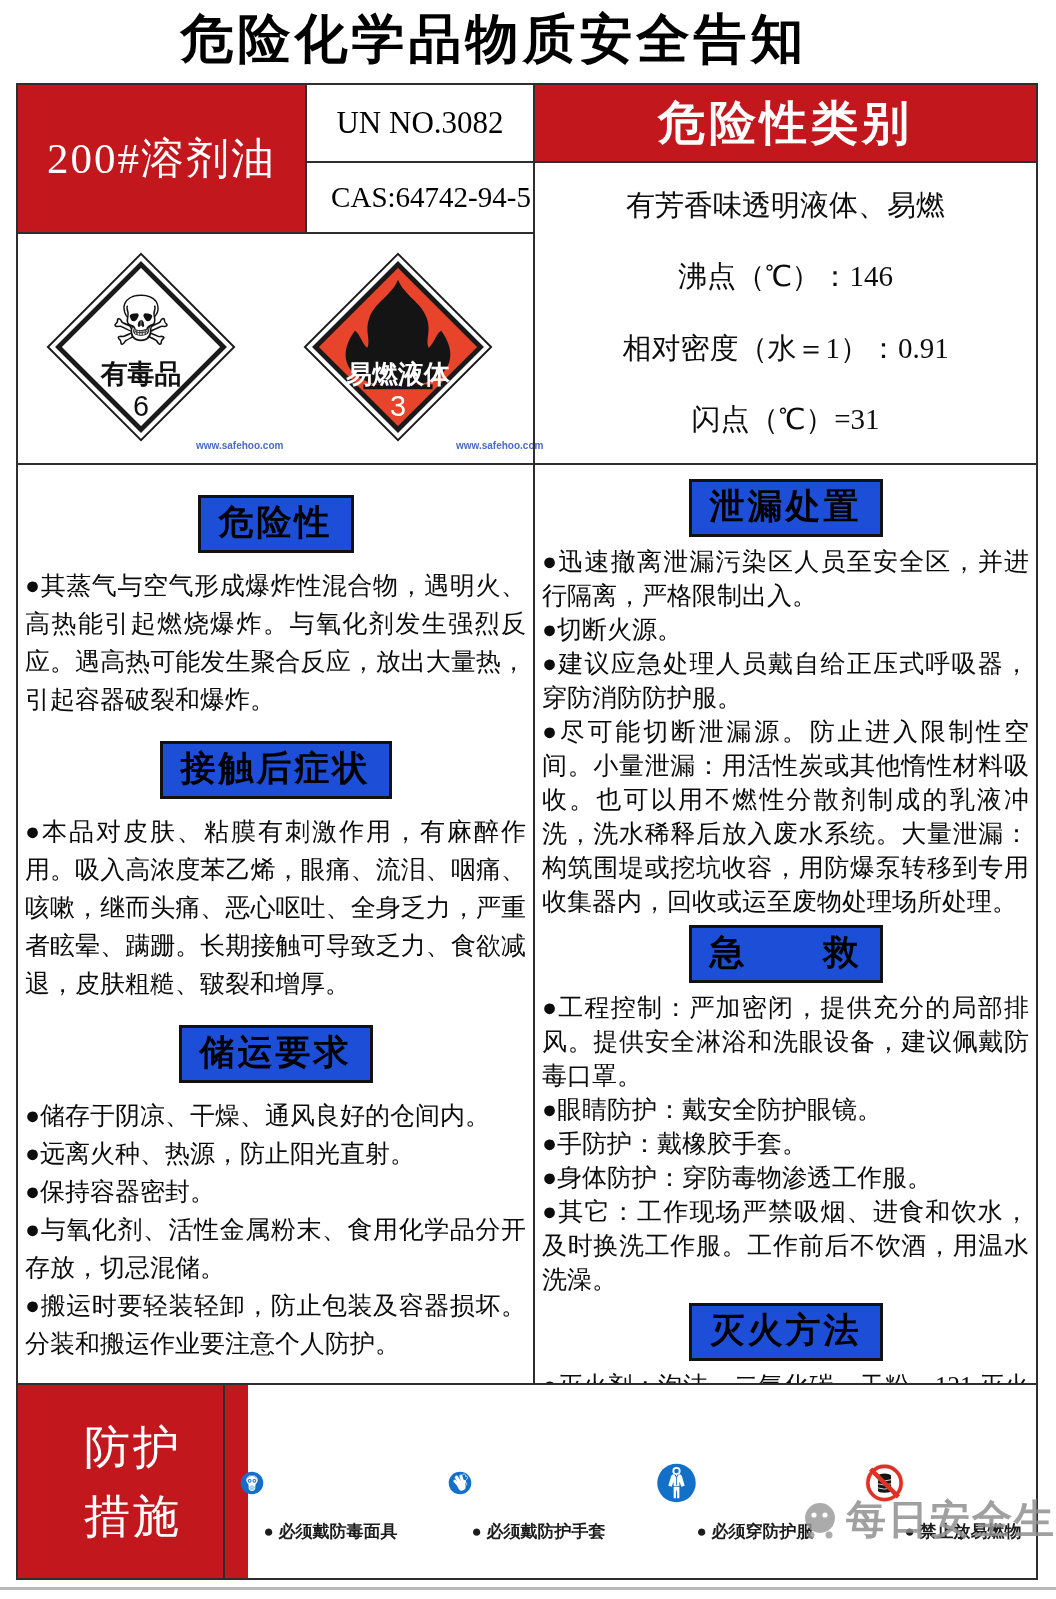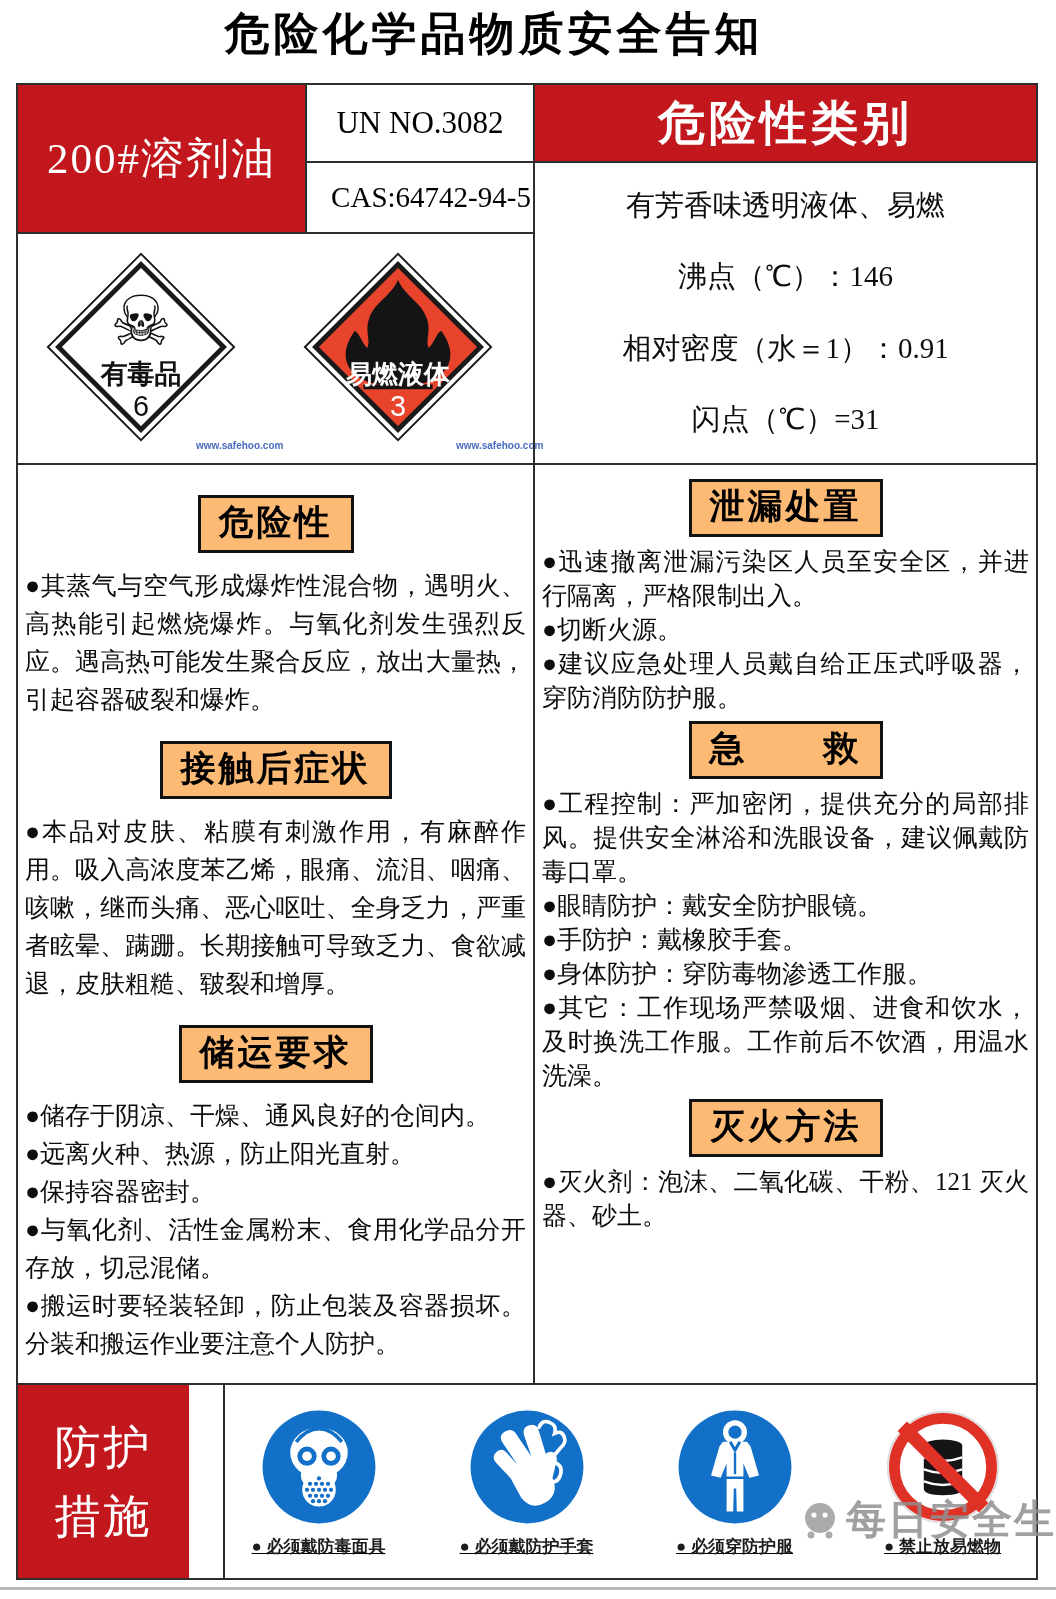--- a/index.html
+++ b/index.html
@@ -1,19 +1,19 @@
 <!DOCTYPE html>
 <html><head>
 <meta charset="utf-8">
 <style>
   html,body{margin:0;padding:0;background:#fff;}
   .page{position:relative;width:1056px;height:1599px;background:#fff;overflow:hidden;
         font-family:"Liberation Sans",sans-serif;color:#000;}
   .main-title{position:absolute;top:4px;left:0;width:988px;text-align:center;
-        font-size:45px;font-weight:bold;letter-spacing:4px;}
+        font-size:53px;font-weight:bold;letter-spacing:4px;}
   .sheet{position:absolute;left:16px;top:83px;width:1022px;height:1497px;
         border:2px solid #2e2e2e;box-sizing:border-box;}
   .cell{position:absolute;box-sizing:border-box;}
   .line{position:absolute;background:#2e2e2e;}
   .redbg{background:#c2171d;}
   .cell-name{left:0;top:0;width:287px;height:147px;display:flex;align-items:center;justify-content:center;
         color:#fff;font-size:43px;font-family:"Liberation Serif",serif;letter-spacing:2px;}
   .cell-un{left:289px;top:0;width:226px;height:76px;display:flex;align-items:center;justify-content:center;
         font-family:"Liberation Serif",serif;font-size:31px;}
   .cell-cas{left:289px;top:78px;width:248px;height:69px;display:flex;align-items:center;justify-content:center;
@@ -25,34 +25,34 @@
         font-family:"Liberation Serif",serif;font-size:29px;color:#0d0d0d;}
   .cell-placards{left:0;top:149px;width:515px;height:229px;}
   .diamond{position:absolute;width:192px;height:192px;}
   .d1{left:27px;top:17px;} .d2{left:284px;top:17px;}
   .wm-safehoo{position:absolute;font-size:10px;font-weight:bold;color:#4a6bbf;white-space:nowrap;}
   .wm1{left:178px;top:206px;} .wm2{left:438px;top:206px;}
   .col{position:absolute;top:380px;height:918px;box-sizing:border-box;overflow:hidden;}
   .col-left{left:0;width:515px;padding:16px 7px 0 7px;}
   .col-right{left:517px;width:501px;padding:8px 7px 0 7px;}
   .h-box{display:block;width:fit-content;border:3px solid #121212;padding:1px 18px 4px;
-        font-size:35px;font-weight:bold;letter-spacing:3px;background:#fdba74;}
+        font-size:35px;font-weight:bold;letter-spacing:3px;background:#1d4ed8;}
   .col-left .h-box{margin:22px auto 14px;}
   .col-left .h-box.first{margin-top:14px;}
   .col-right .h-box{margin:6px auto 8px;}
   .col p{margin:0;font-family:"Liberation Serif",serif;color:#0c0c0c;text-align:justify;
         word-break:break-all;}
   .col-left p{font-size:25px;line-height:38px;}
   .col-right p{font-size:25px;line-height:34px;}
-  .footer-label{left:0;top:1300px;width:171px;height:193px;display:flex;flex-direction:column;
+  .footer-label{left:0;top:1300px;width:230px;height:193px;display:flex;flex-direction:column;
         align-items:center;justify-content:center;color:#fff;font-size:46px;line-height:1.5;
         font-family:"Liberation Serif",serif;letter-spacing:3px;}
   .footer-pictos{left:207px;top:1300px;width:811px;height:193px;display:flex;align-items:center;
         justify-content:center;gap:50px;padding-top:2px;box-sizing:border-box;}
-  .picto{display:flex;flex-direction:column;align-items:center;width:158px;text-decoration:underline;}
+  .picto{display:flex;flex-direction:row;align-items:flex-end;width:158px;}
   .picto svg{width:120px;height:120px;}
   .picto-caption{margin-top:8px;font-size:17px;font-weight:bold;color:#1c1c1c;white-space:nowrap;}
   .brand-wm{position:absolute;left:798px;top:1492px;display:flex;align-items:center;gap:4px;
         color:rgba(143,143,143,0.85);font-size:40px;font-weight:bold;letter-spacing:2px;z-index:6;
         white-space:nowrap;}
   .bottom-rule{position:absolute;left:0;top:1587px;width:1056px;height:3px;background:#b9b9b9;}
 </style>
 </head>
 <body>
 
@@ -118,20 +118,21 @@
       <p>●保持容器密封。</p>
       <p>●与氧化剂、活性金属粉末、食用化学品分开存放，切忌混储。</p>
       <p>●搬运时要轻装轻卸，防止包装及容器损坏。分装和搬运作业要注意个人防护。</p>
     </div>
 
     <div class="col col-right">
       <span class="h-box">泄漏处置</span>
       <p>●迅速撤离泄漏污染区人员至安全区，并进行隔离，严格限制出入。</p>
       <p>●切断火源。</p>
       <p>●建议应急处理人员戴自给正压式呼吸器，穿防消防防护服。</p>
+      <p>●尽可能切断泄漏源。防止进入限制性空间。小量泄漏：用活性炭或其他惰性材料吸收。也可以用不燃性分散剂制成的乳液冲洗，洗水稀释后放入废水系统。大量泄漏：构筑围堤或挖坑收容，用防爆泵转移到专用收集器内，回收或运至废物处理场所处理。</p>
 
       <span class="h-box">急　　救</span>
       <p>●工程控制：严加密闭，提供充分的局部排风。提供安全淋浴和洗眼设备，建议佩戴防毒口罩。</p>
       <p>●眼睛防护：戴安全防护眼镜。</p>
       <p>●手防护：戴橡胶手套。</p>
       <p>●身体防护：穿防毒物渗透工作服。</p>
       <p>●其它：工作现场严禁吸烟、进食和饮水，及时换洗工作服。工作前后不饮酒，用温水洗澡。</p>
 
       <span class="h-box">灭火方法</span>
       <p>●灭火剂：泡沫、二氧化碳、干粉、121 灭火器、砂土。</p>

